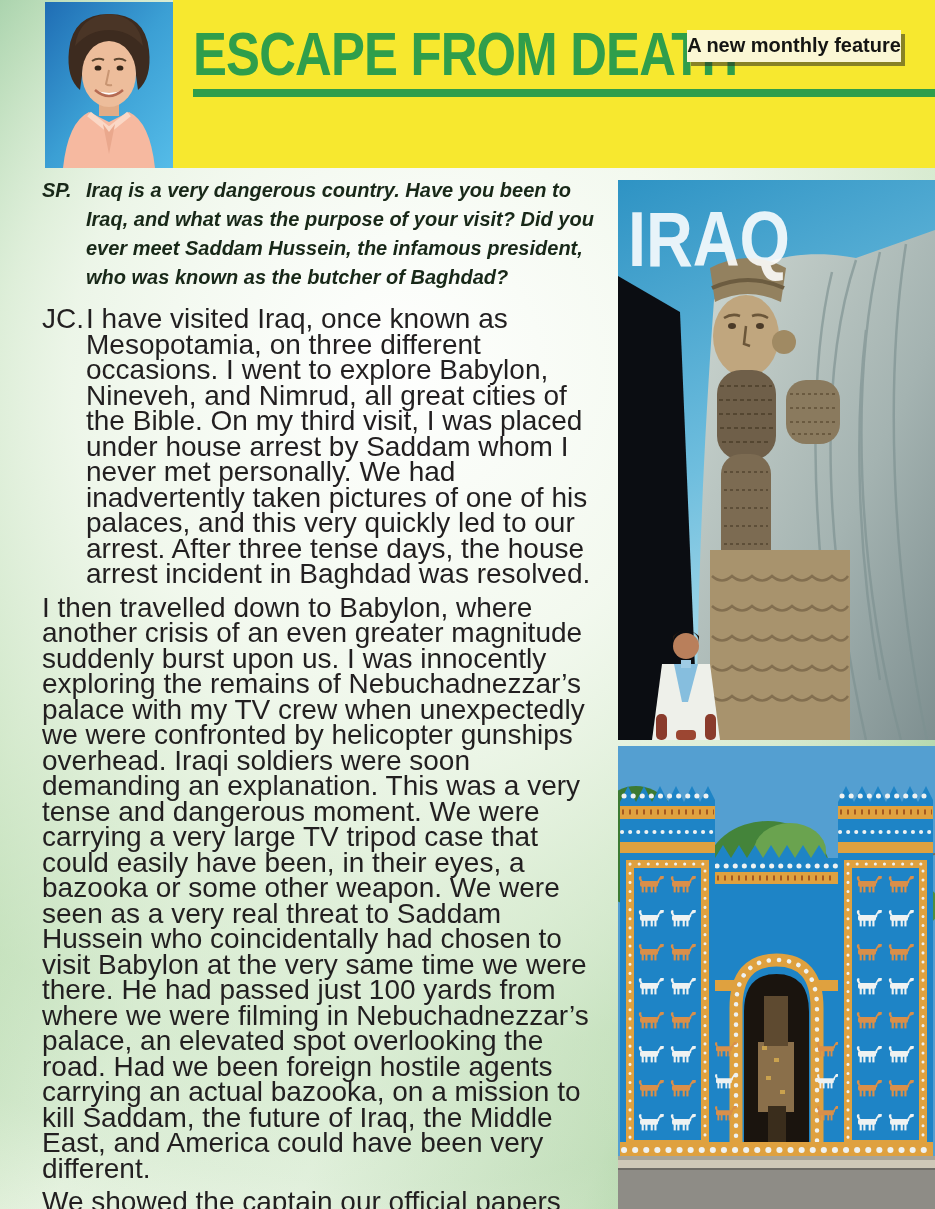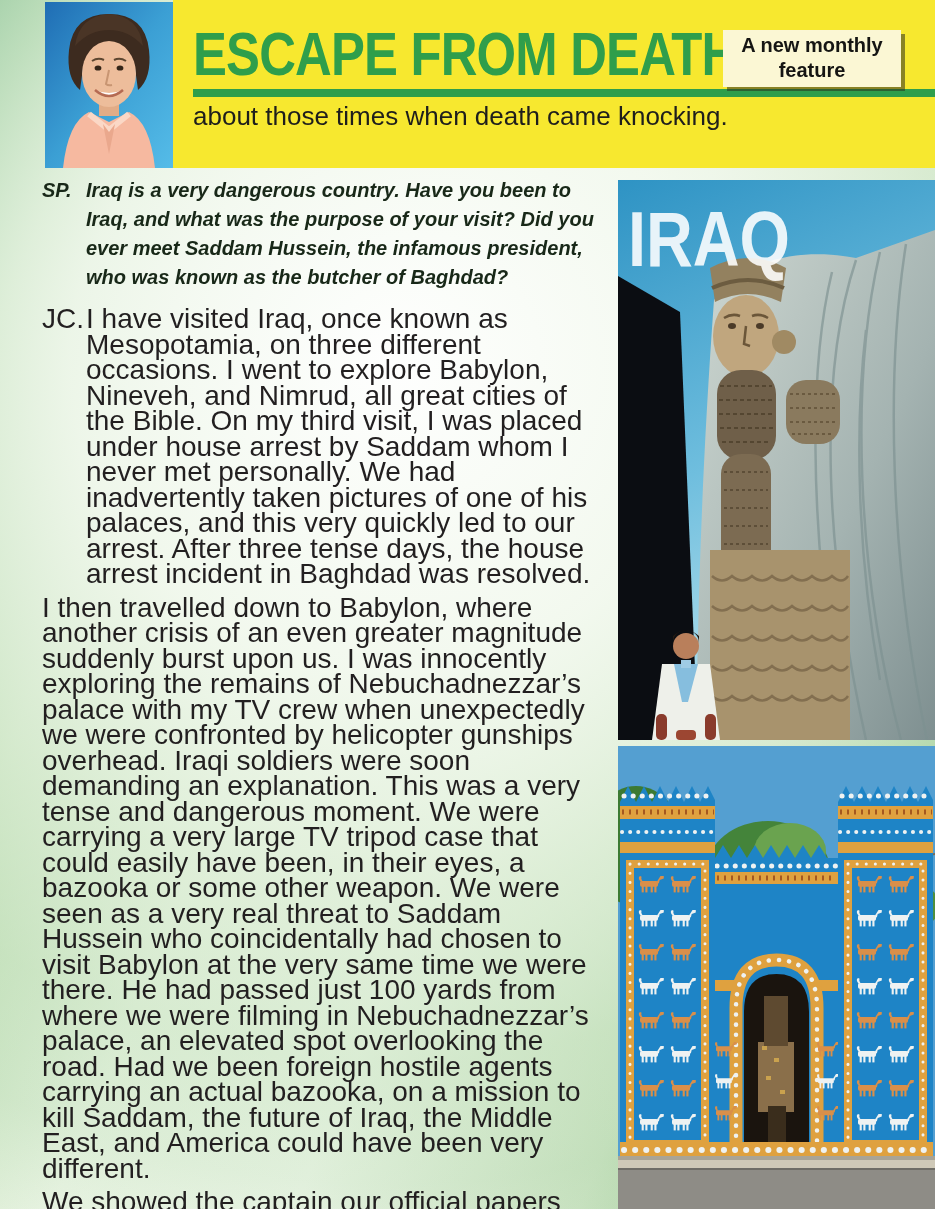--- a/index.html
+++ b/index.html
@@ -39,21 +39,21 @@
   .title-rule{
     position:absolute;left:20px;right:0;top:89px;height:8px;
     background:#2f9e4b;
   }
   .subtitle{
     position:absolute;left:20px;top:101px;right:250px;
     font-size:26px;line-height:31px;color:#1e1e1c;
     white-space:nowrap;
   }
   .feature-box{
-    position:absolute;right:34px;top:30px;width:178px;
+    position:absolute;right:34px;top:30px;width:214px;
     background:#fbf7d4;
     box-shadow:4px 4px 0 rgba(45,45,30,.55);
     text-align:center;
     font-size:20px;font-weight:bold;color:#151513;
     line-height:25px;padding:3px 0 4px 0;
   }
   
   .main-col{
     position:absolute;left:42px;top:176px;width:568px;
     color:#221f20;
@@ -80,21 +80,20 @@
 </style>
 </head>
 <body>
 
 <div class="page">
 
   <div class="header-band">
     <div class="title">ESCAPE FROM DEATH</div>
     <div class="title-rule"></div>
     <div class="subtitle">
-      <span style="display:block">about those times when death came knocking.</span>
     </div>
     <div class="feature-box">
       <span style="display:block">A new monthly feature</span>
     </div>
   </div>
 
   <div class="portrait">
     <svg width="128" height="166" viewBox="0 0 128 166">
       <defs>
         <linearGradient id="pbg" x1="0" y1="0" x2="1" y2="1">

